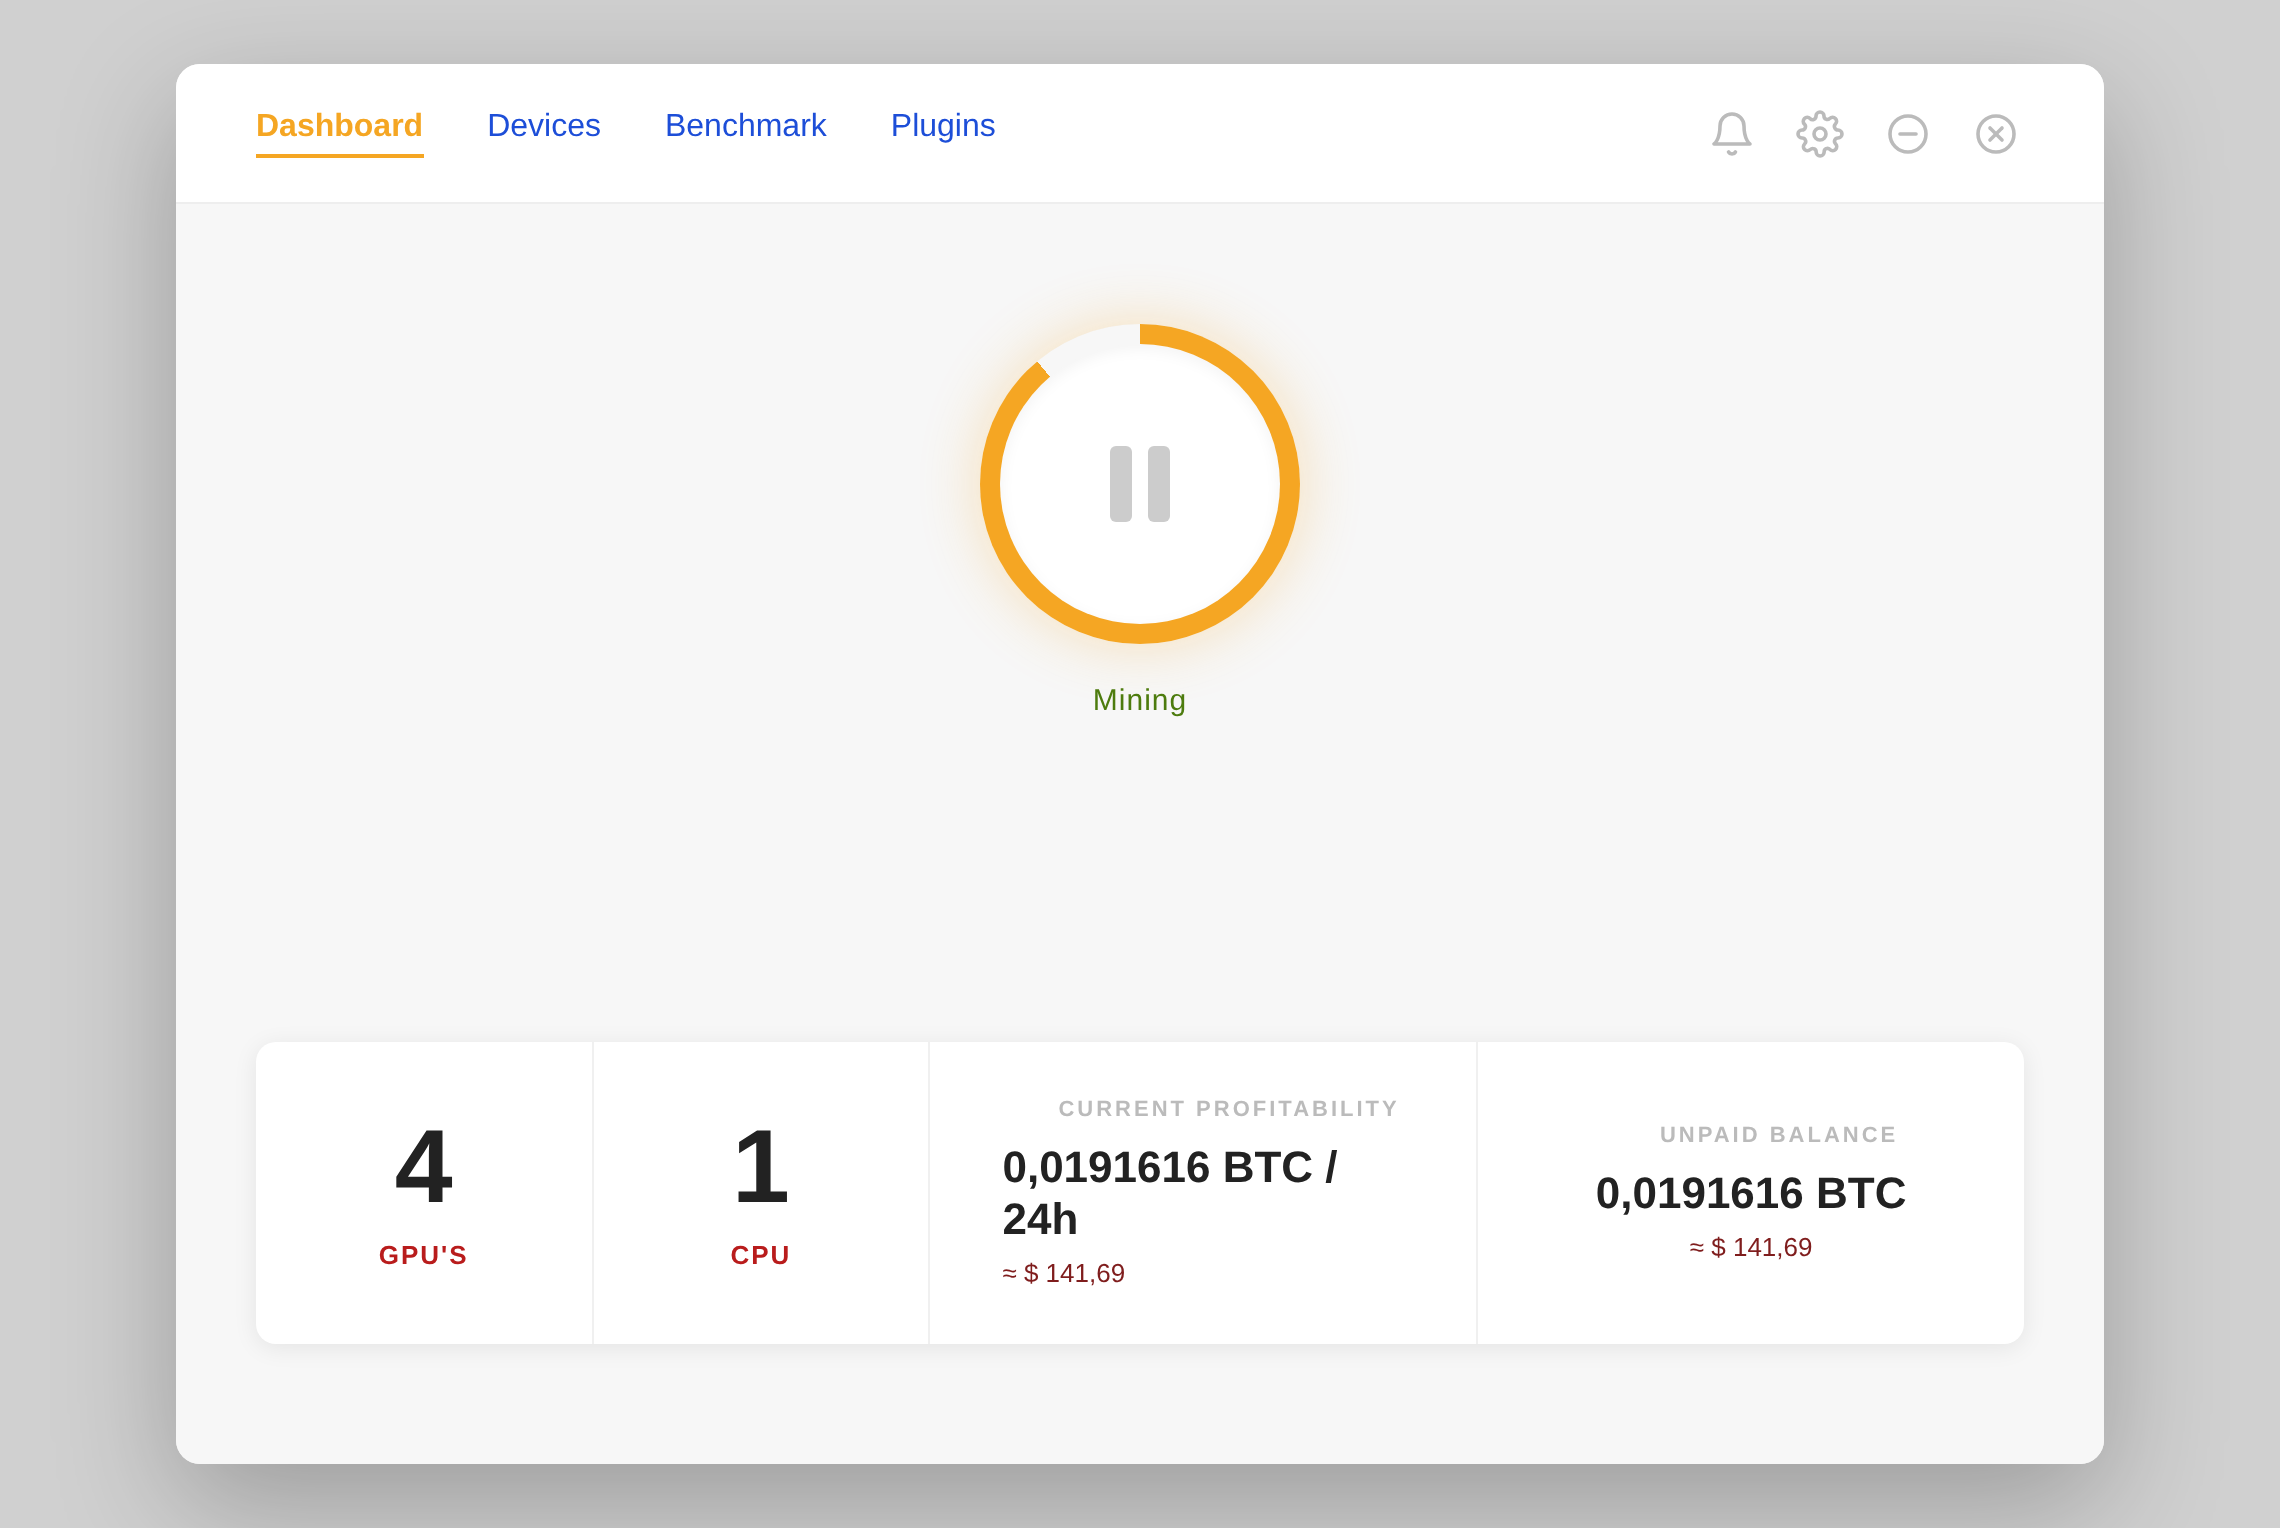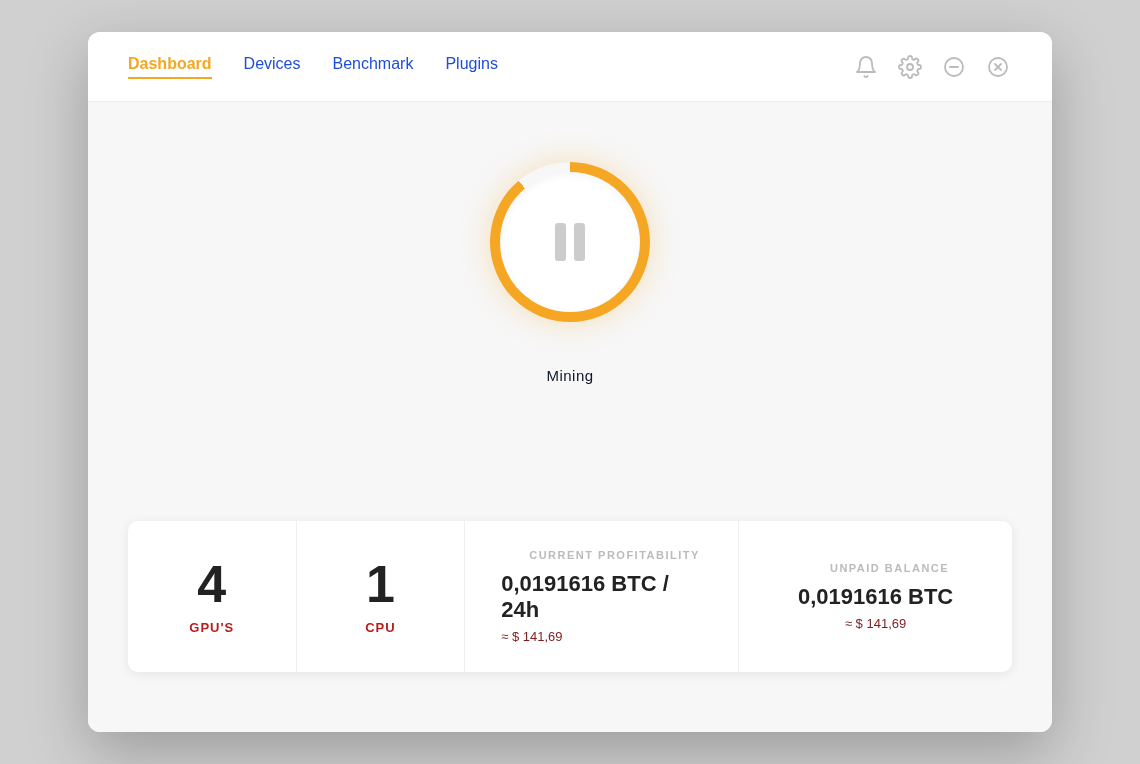--- a/index.html
+++ b/index.html
@@ -137,24 +137,23 @@
 
     .pause-bar {
       width: 11px;
       height: 38px;
       background: #ccc;
       border-radius: 3px;
     }
 
     .mining-label {
       font-size: 15px;
-      color: #0f172a;
+      color: #4d7c0f;
       font-weight: 500;
       letter-spacing: 0.5px;
-      margin-top: 25px;
     }
 
     
     .stats-row {
       display: flex;
       width: 100%;
       background: #fff;
       border-radius: 10px;
       box-shadow: 0 2px 12px rgba(0,0,0,0.08);
       overflow: hidden;

